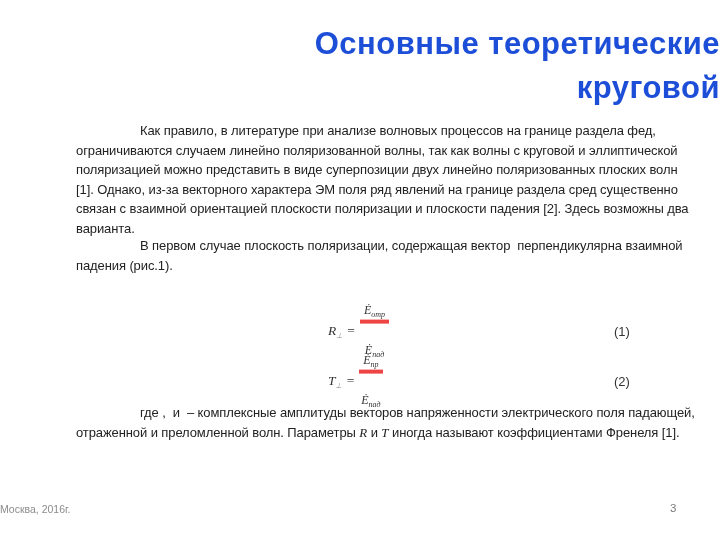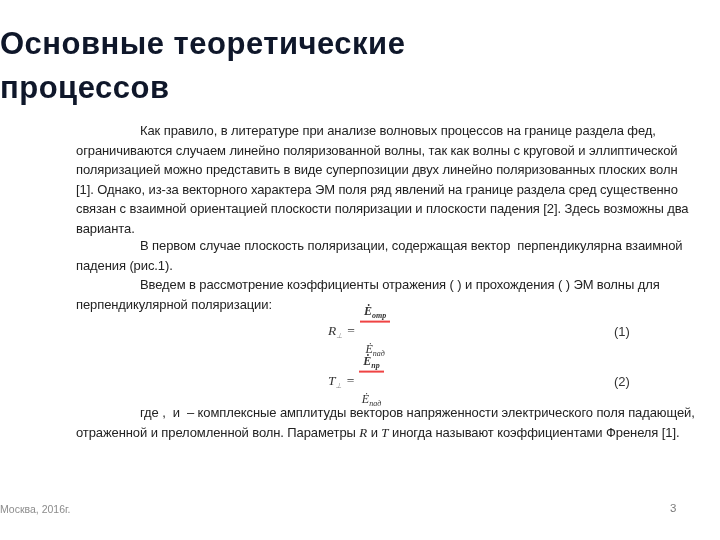--- a/index.html
+++ b/index.html
@@ -11,26 +11,26 @@
     font-family: "Liberation Sans", sans-serif;
     color: #222;
     overflow: hidden;
   }
   .title {
     position: absolute;
     top: 22px;
     left: 0;
     width: 100%;
     margin: 0;
-    text-align: left;
+    text-align: right;
     font-size: 31px;
     line-height: 44px;
     font-weight: 700;
     letter-spacing: 0.5px;
-    color: #0f172a;
+    color: #1d4ed8;
   }
   .body-text {
     position: absolute;
     left: 76px;
     width: 622px;
     margin: 0;
     font-size: 13px;
     line-height: 19.5px;
     letter-spacing: -0.1px;
     text-indent: 64px;
@@ -58,21 +58,21 @@
     font-size: 13.5px;
     color: #333333;
   }
   .lhs-sub {
     font-size: 7px;
     color: #666;
     opacity: 0.8;
   }
   .eq-sign { font-style: normal; }
   .frac { display: inline-flex; flex-direction: column; text-align: center; }
-  .frac .num { display: block; border-bottom: 2px solid #ef4444; padding: 0 4px 1px; font-size: 12px; font-weight: bold; }
+  .frac .num { display: block; border-bottom: 4px solid #ef4444; padding: 0 4px 1px; font-size: 12px; }
   .frac .den { display: block; padding-top: 19px; font-size: 12px; }
   sub.small { font-size: 8px; font-style: italic; }
   .eq-num {
     position: absolute;
     left: 614px;
     top: 50%;
     transform: translateY(-50%);
     font-family: "Liberation Sans", sans-serif;
     font-size: 13px;
     color: #333333;
@@ -92,27 +92,26 @@
     left: 670px;
     font-size: 11.5px;
     color: #7a7a7a;
   }
 </style>
 </head>
 <body>
 
 <div class="slide">
 
-  <h1 class="title"><span>Основные теоретические</span><br><span>процессов</span></h1>
+  <h1 class="title"><span>Основные теоретические</span><br><span>круговой</span></h1>
 
   <p class="body-text p1">Как правило, в литературе при анализе волновых процессов на границе раздела фед, ограничиваются случаем линейно поляризованной волны, так как волны с круговой и эллиптической поляризацией можно представить в виде суперпозиции двух линейно поляризованных плоских волн [1]. Однако, из-за векторного характера ЭМ поля ряд явлений на границе раздела сред существенно связан с взаимной ориентацией плоскости поляризации и плоскости падения [2]. Здесь возможны два варианта.</p>
 
   <p class="body-text p2">В первом случае плоскость поляризации, содержащая вектор  перпендикулярна взаимной падения (рис.1).</p>
 
-  <p class="body-text p3">Введем в рассмотрение коэффициенты отражения ( ) и прохождения ( ) ЭМ волны для перпендикулярной поляризации:</p>
 
   <div class="eq-row eq1">
     <span class="formula">
       <span><span>R</span><sub class="lhs-sub">⊥</sub></span>
       <span class="eq-sign">=</span>
       <span class="frac">
         <span class="num"><span>Ė</span><sub class="small">отр</sub></span>
         <span class="den"><span>Ė</span><sub class="small">пад</sub></span>
       </span>
     </span>

